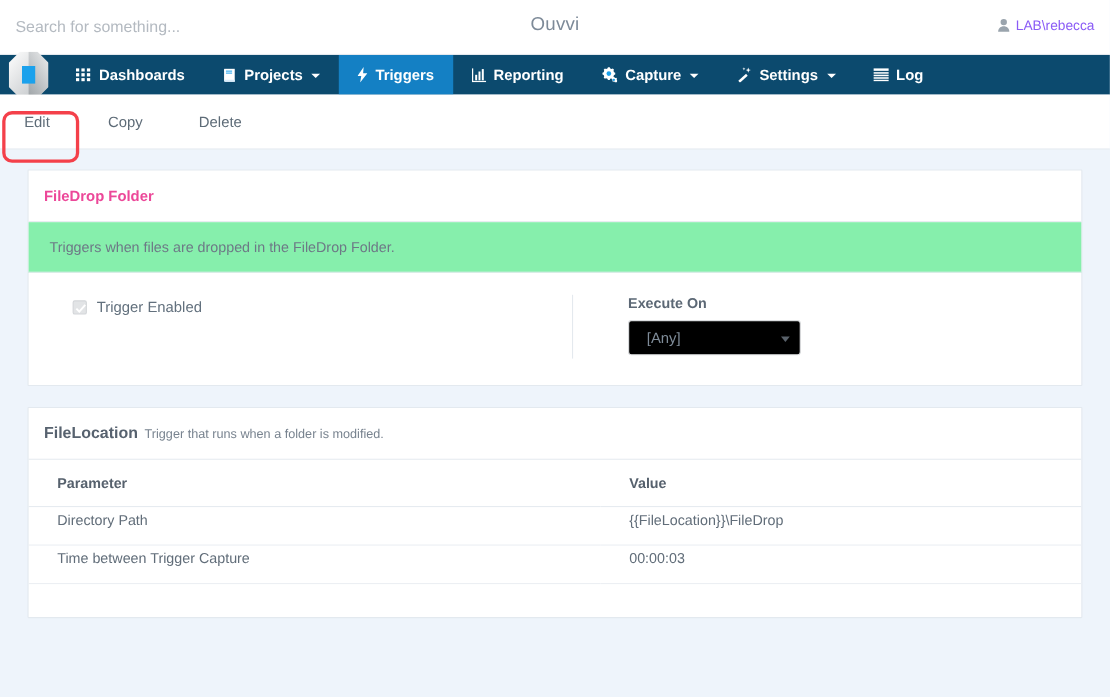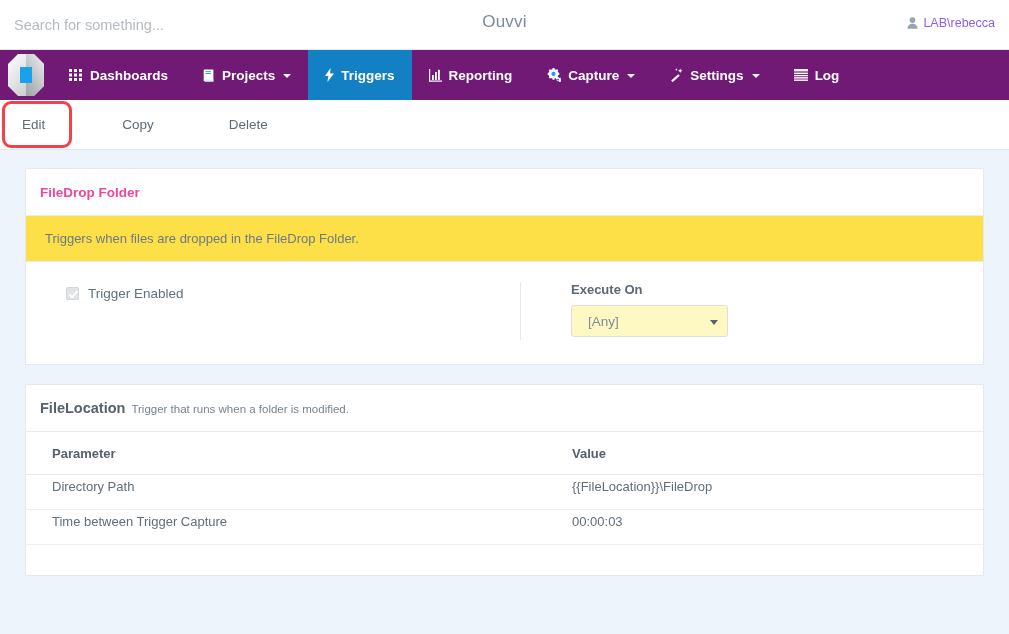--- a/index.html
+++ b/index.html
@@ -45,22 +45,22 @@
     color: #8b5cf6;
     display: flex;
     align-items: center;
     gap: 5px;
   }
   .user-icon svg { display: block; }
 
   
   .navbar {
     position: relative;
-    height: 50px;
-    background: #701a75;
+    height: 36px;
+    background: #0c4a6e;
     display: flex;
     align-items: stretch;
   }
   .logo-wrap {
     width: 52px;
     display: flex;
     align-items: center;
     justify-content: center;
     flex: 0 0 52px;
   }
@@ -91,21 +91,20 @@
 
   
   .actionbar {
     position: relative;
     height: 50px;
     background: #ffffff;
     border-bottom: 1px solid #e1e8ef;
     display: flex;
     align-items: center;
     padding-left: 22px;
-    gap: 24px;
   }
   .action-link {
     font-size: 13.5px;
     color: #5d6b77;
     margin-right: 51px;
     cursor: pointer;
     user-select: none;
   }
   .action-link:first-child { margin-right: 53px; }
   .edit-highlight {
@@ -128,21 +127,21 @@
     border-radius: 1px;
   }
   .panel-heading {
     padding: 16px 14px 15px 14px;
     border-bottom: 1px solid #e6ebf0;
     font-size: 13.5px;
     font-weight: bold;
     color: #ec4899;
   }
   .panel-desc {
-    background: #fde047;
+    background: #86efac;
     border-bottom: 1px solid #e6ebf0;
     padding: 15px 14px 15px 19px;
     font-size: 13px;
     color: #6d7986;
   }
   .panel-body {
     padding: 20px 14px 24px 14px;
     position: relative;
     min-height: 86px;
   }
@@ -185,21 +184,21 @@
     color: #62707d;
   }
   .field-label {
     font-size: 13px;
     font-weight: bold;
     color: #5c6875;
     margin-bottom: 8px;
   }
   .select-box {
     width: 157px; height: 32px;
-    background: #fef9c3;
+    background: #000000;
     border: 1px solid #dcdee0;
     border-radius: 3px;
     display: flex;
     align-items: center;
     justify-content: space-between;
     padding: 0 9px 0 16px;
     font-size: 13.5px;
     color: #7f8c99;
     cursor: default;
   }

